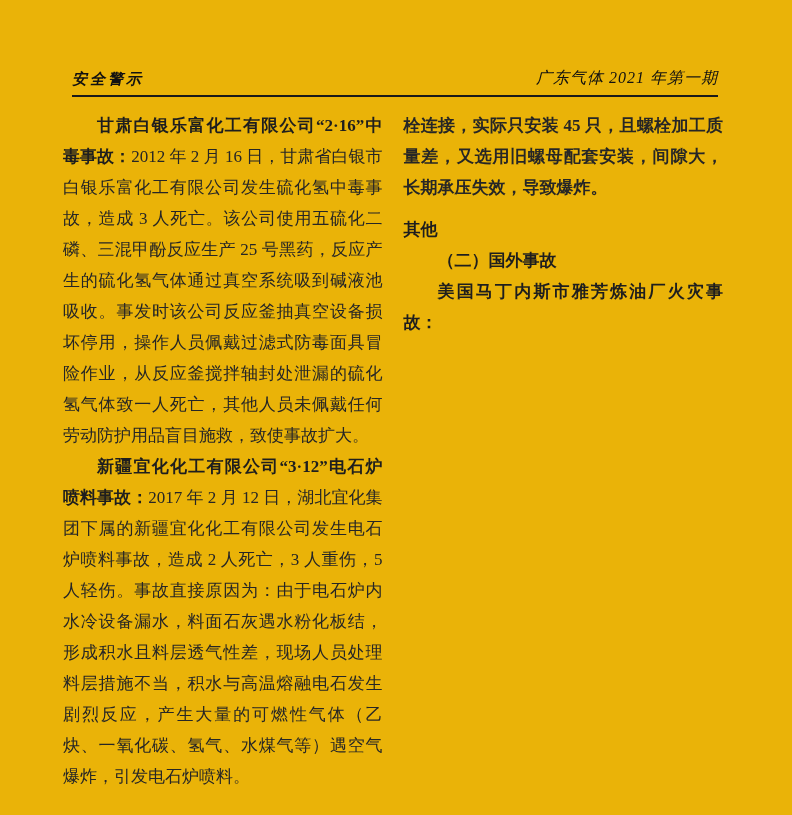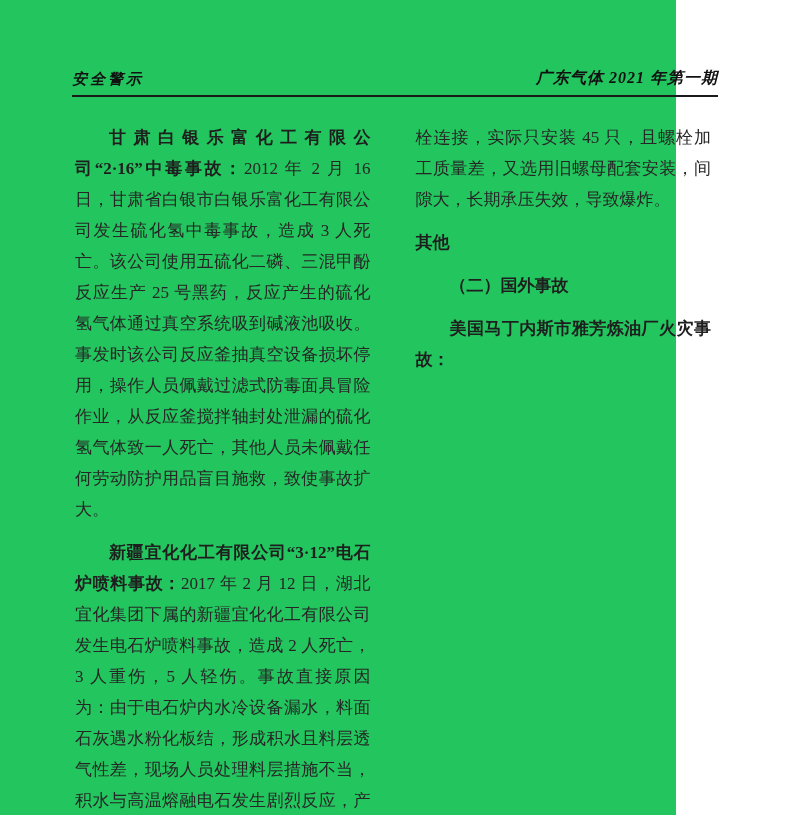--- a/index.html
+++ b/index.html
@@ -5,23 +5,23 @@
   * { margin: 0; padding: 0; box-sizing: border-box; }
   html, body {
     background: #ffffff;
     width: 792px;
     height: 815px;
     overflow: hidden;
     font-family: "Liberation Serif", "DejaVu Serif", serif;
   }
   .page {
     position: relative;
-    width: 676px;
+    width: 792px;
     height: 815px;
-    background: #22c55e;
+    background: #eab308;
     color: #262626;
   }
   
   .running-header {
     position: absolute;
     left: 72px;
     top: 68px;
     width: 646px;
     display: flex;
     justify-content: space-between;
@@ -29,21 +29,21 @@
   }
   .header-left {
     font-size: 15px;
     font-weight: bold;
     font-style: italic;
     letter-spacing: 3px;
     color: #111111;
   }
   .header-right {
     font-size: 16px;
-    font-weight: bold;
+    font-weight: normal;
     font-style: italic;
     letter-spacing: 1px;
     color: #111111;
   }
   .header-rule {
     position: absolute;
     left: 72px;
     top: 95px;
     width: 646px;
     height: 2px;
@@ -60,24 +60,24 @@
   }
   .col {
     width: 320px;
     font-size: 17px;
     line-height: 31px;
     text-align: justify;
     text-justify: inter-ideograph;
     color: #262626;
   }
   .col p {
-    margin: 12px;
+    margin: 0;
     text-indent: 2em;
   }
-  .col p.no-indent { text-indent: 0; }
+  .col p.no-indent { text-indent: 0; font-weight: bold; }
   .lead { font-weight: bold; color: #1e1e1e; }
   .heading-center {
     text-indent: 0 !important;
     font-weight: bold;
     margin-top: 11px !important;
     color: #1e1e1e;
   }
   .heading-sub {
     font-weight: bold;
     color: #1e1e1e;

